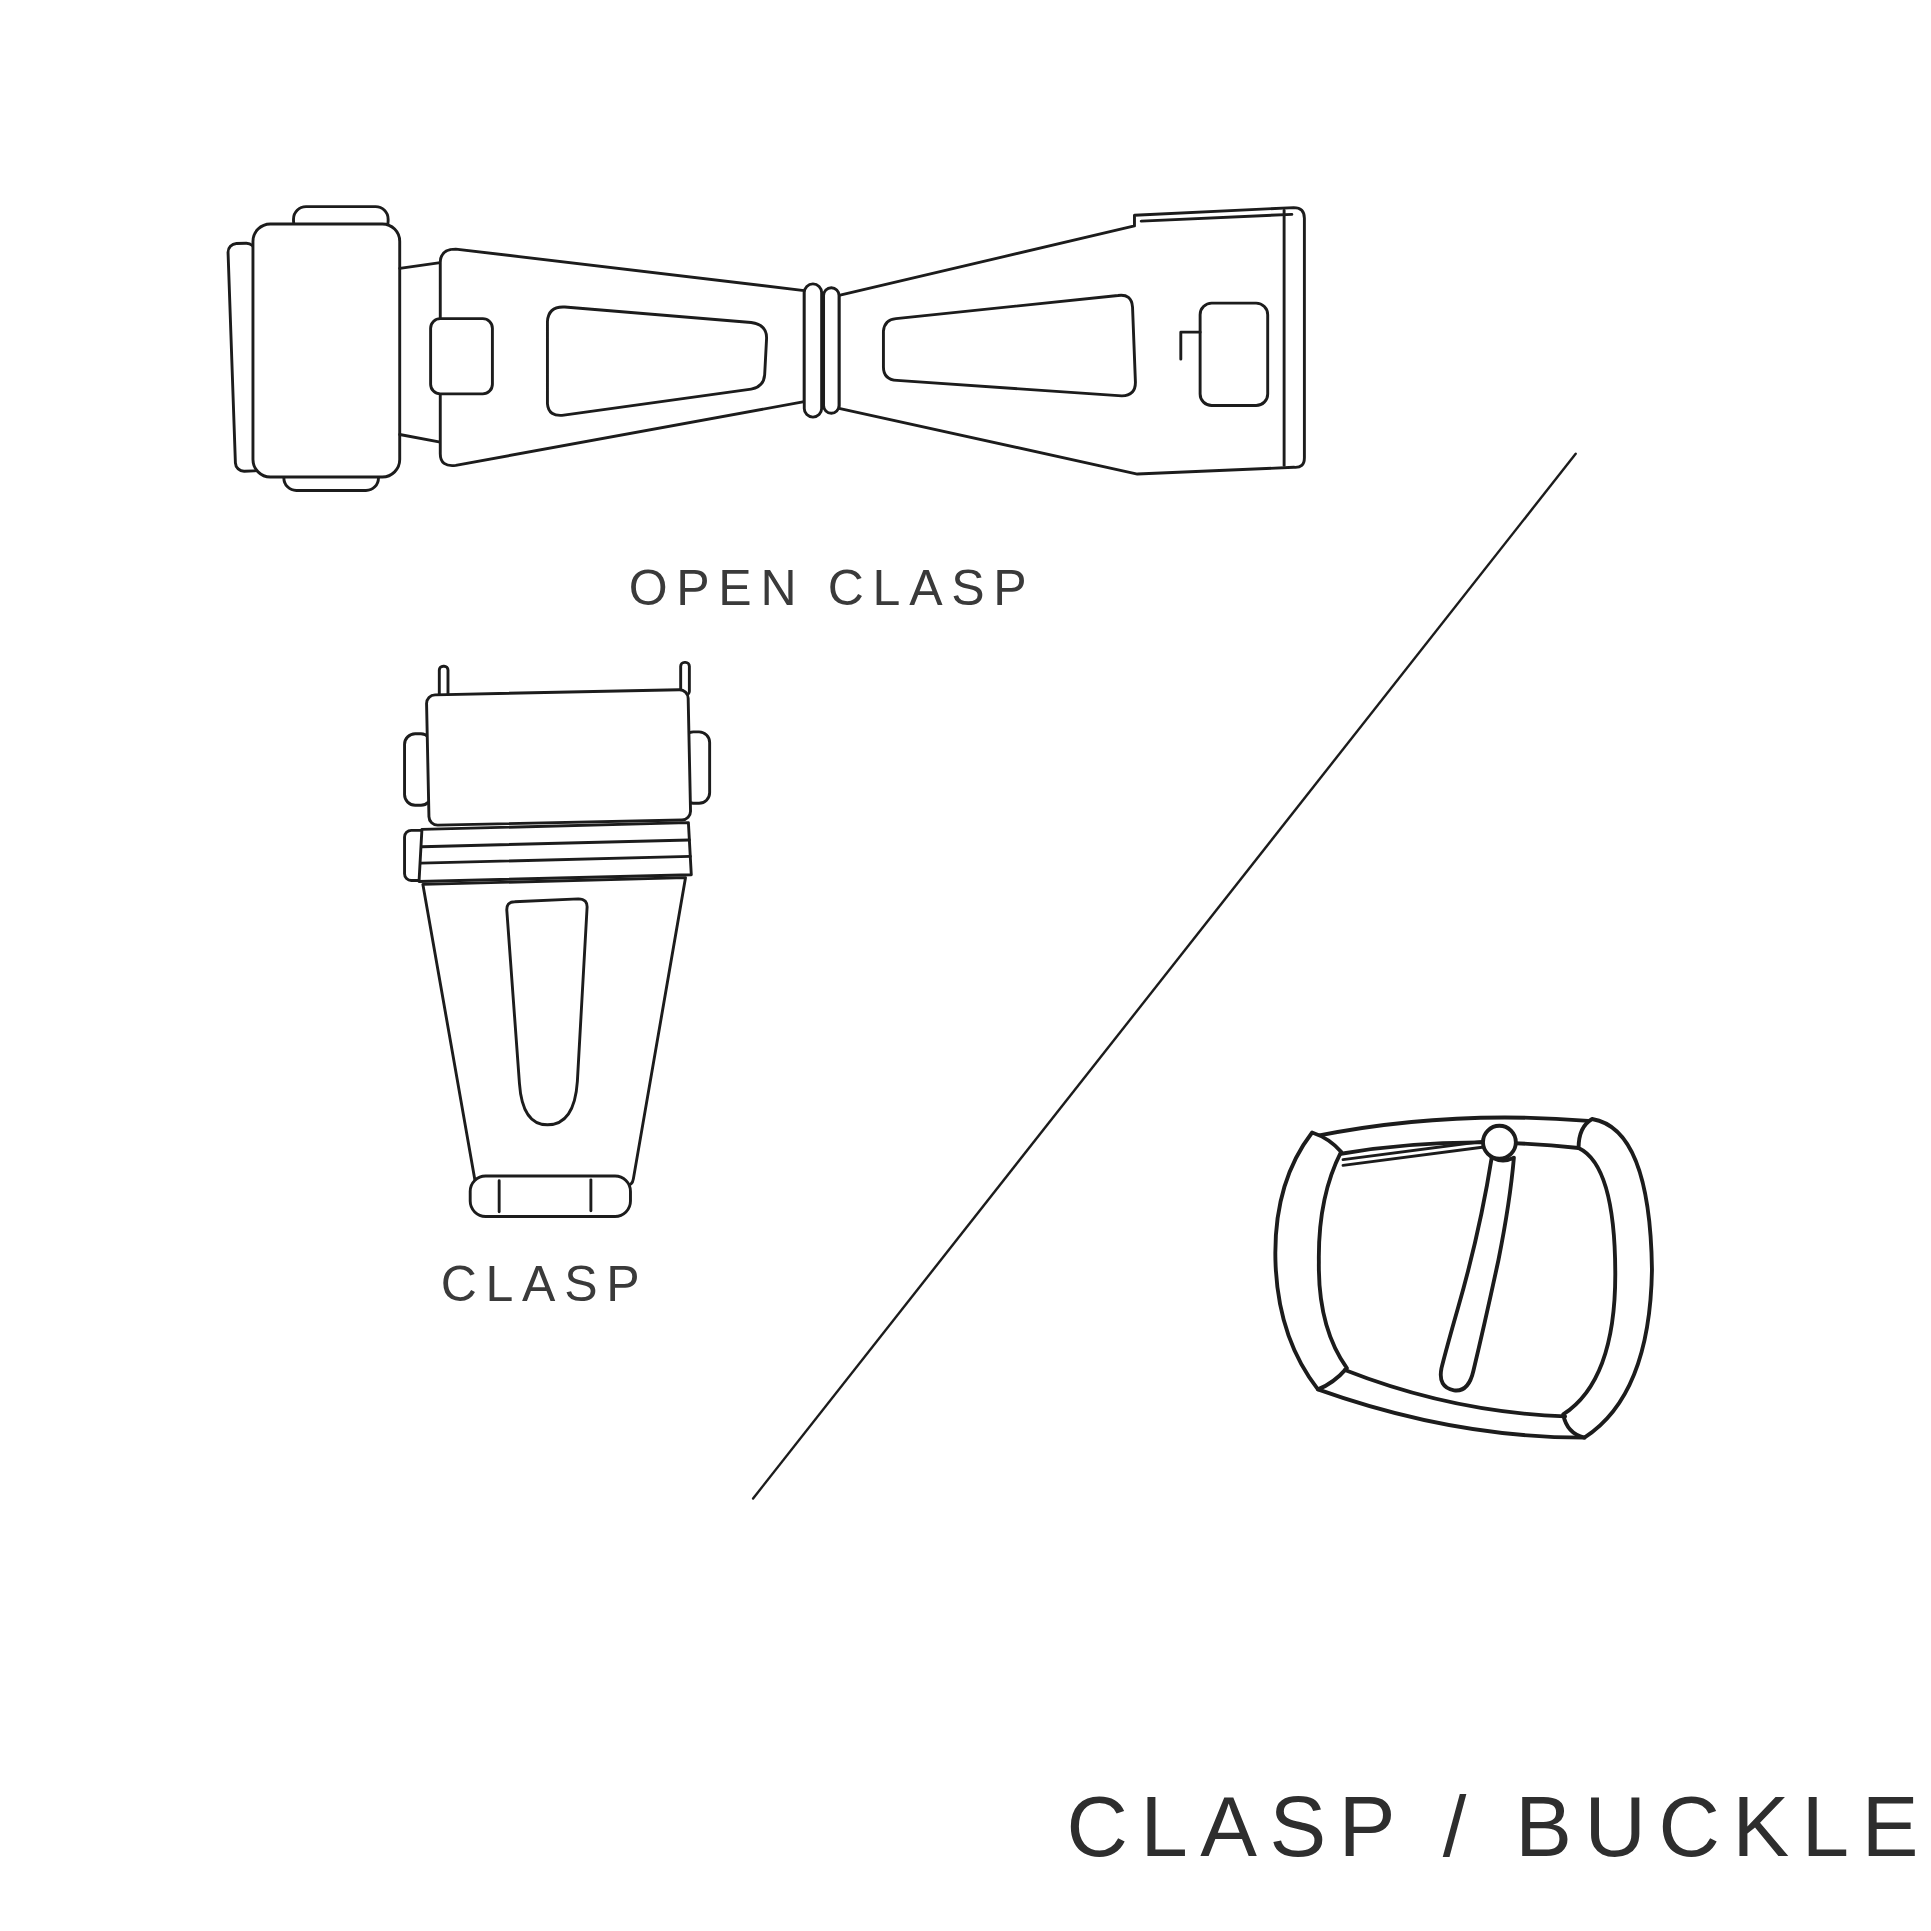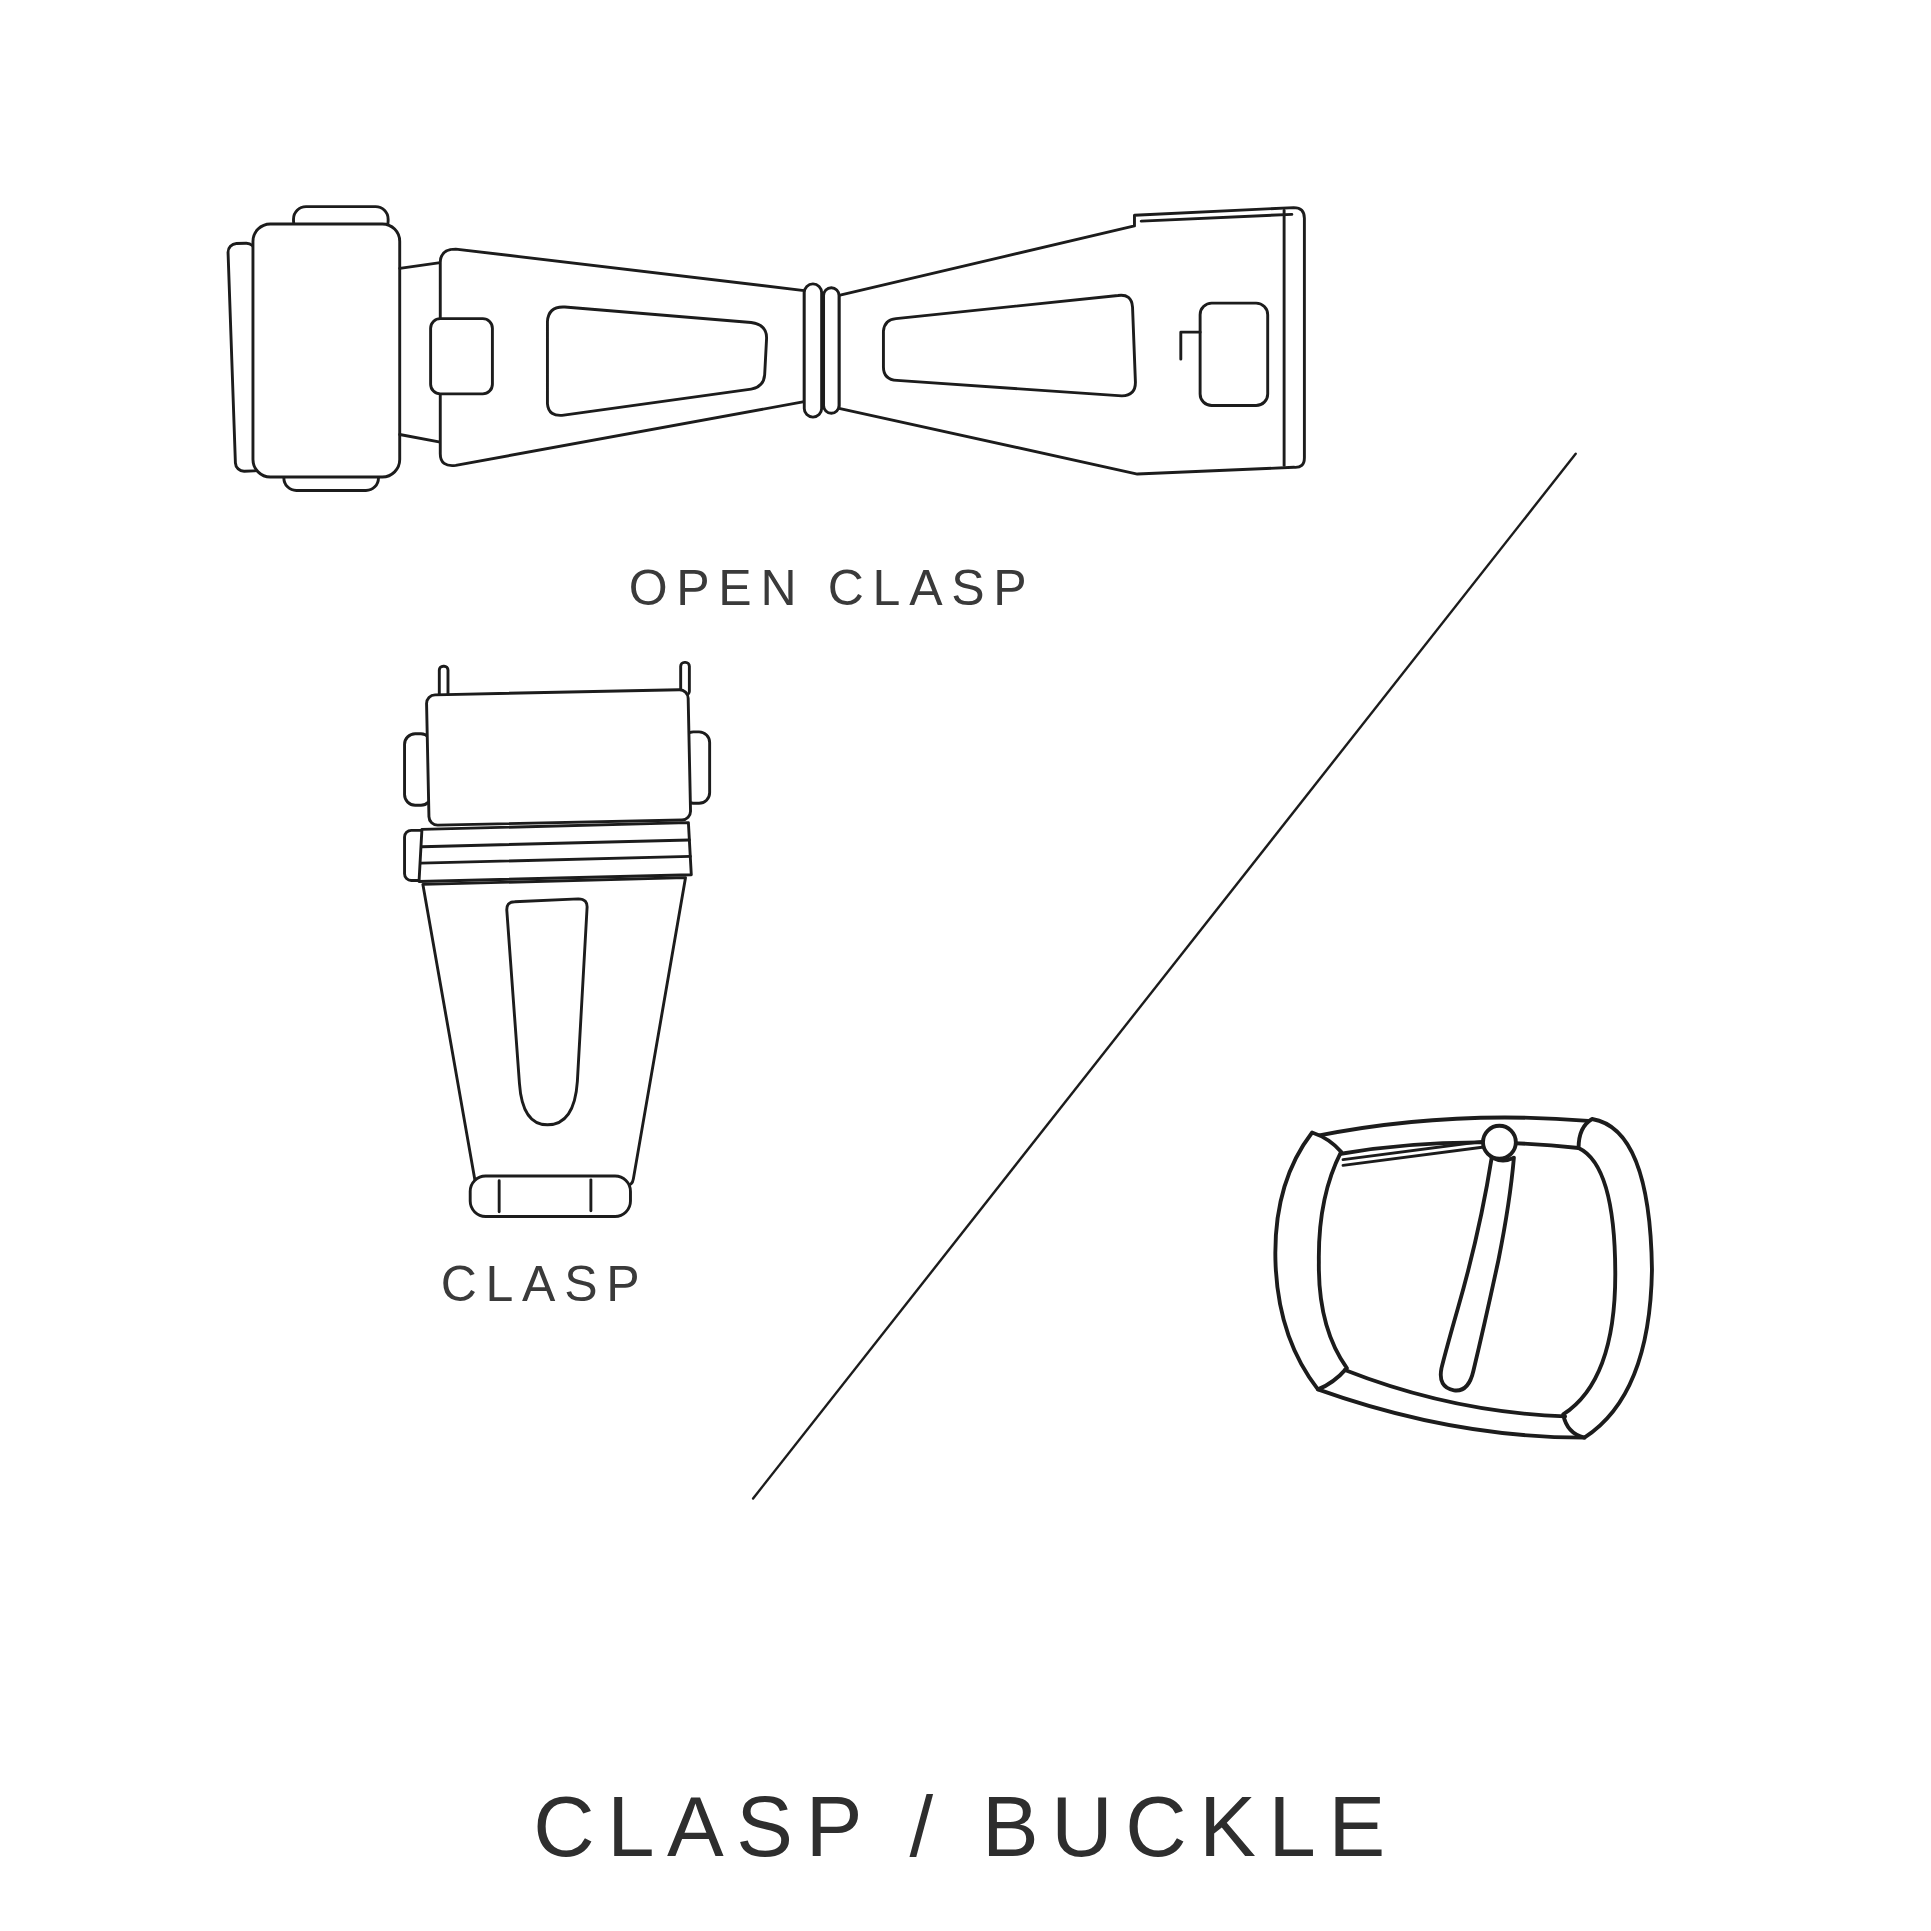--- a/index.html
+++ b/index.html
@@ -22,21 +22,21 @@
     letter-spacing: 8.7px;
     font-weight: 400;
     text-align: center;
     white-space: nowrap;
   }
   .caption-open   { left: 494px; top: 523px;  width: 676px; margin-top: 36px; }
   .caption-closed { left: 255px; top: 1255px; width: 579px; }
   .page-title {
     position: absolute;
     left: 0; top: 1778px; width: 1931px;
-    text-align: center;
+    text-align: right;
     color: #2e2e2e;
     font-size: 85px;
     letter-spacing: 12.6px;
     font-weight: 400;
     white-space: nowrap;
   }
 </style>
 </head>
 <body>
 

